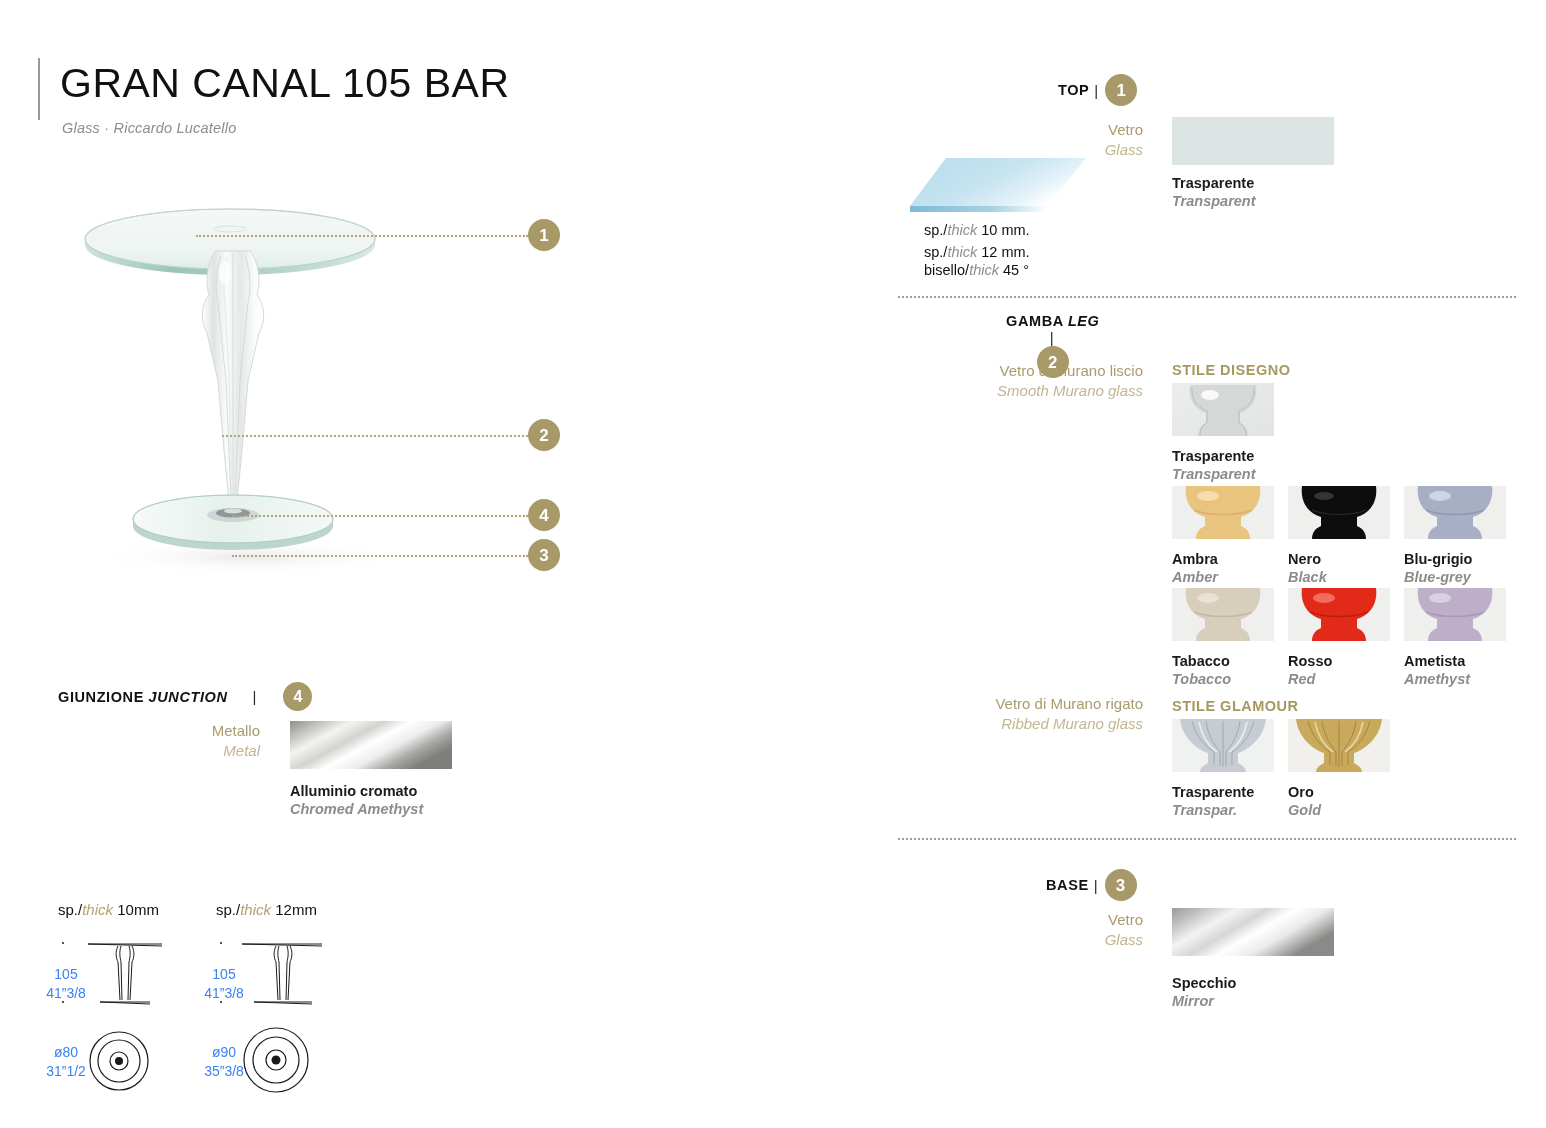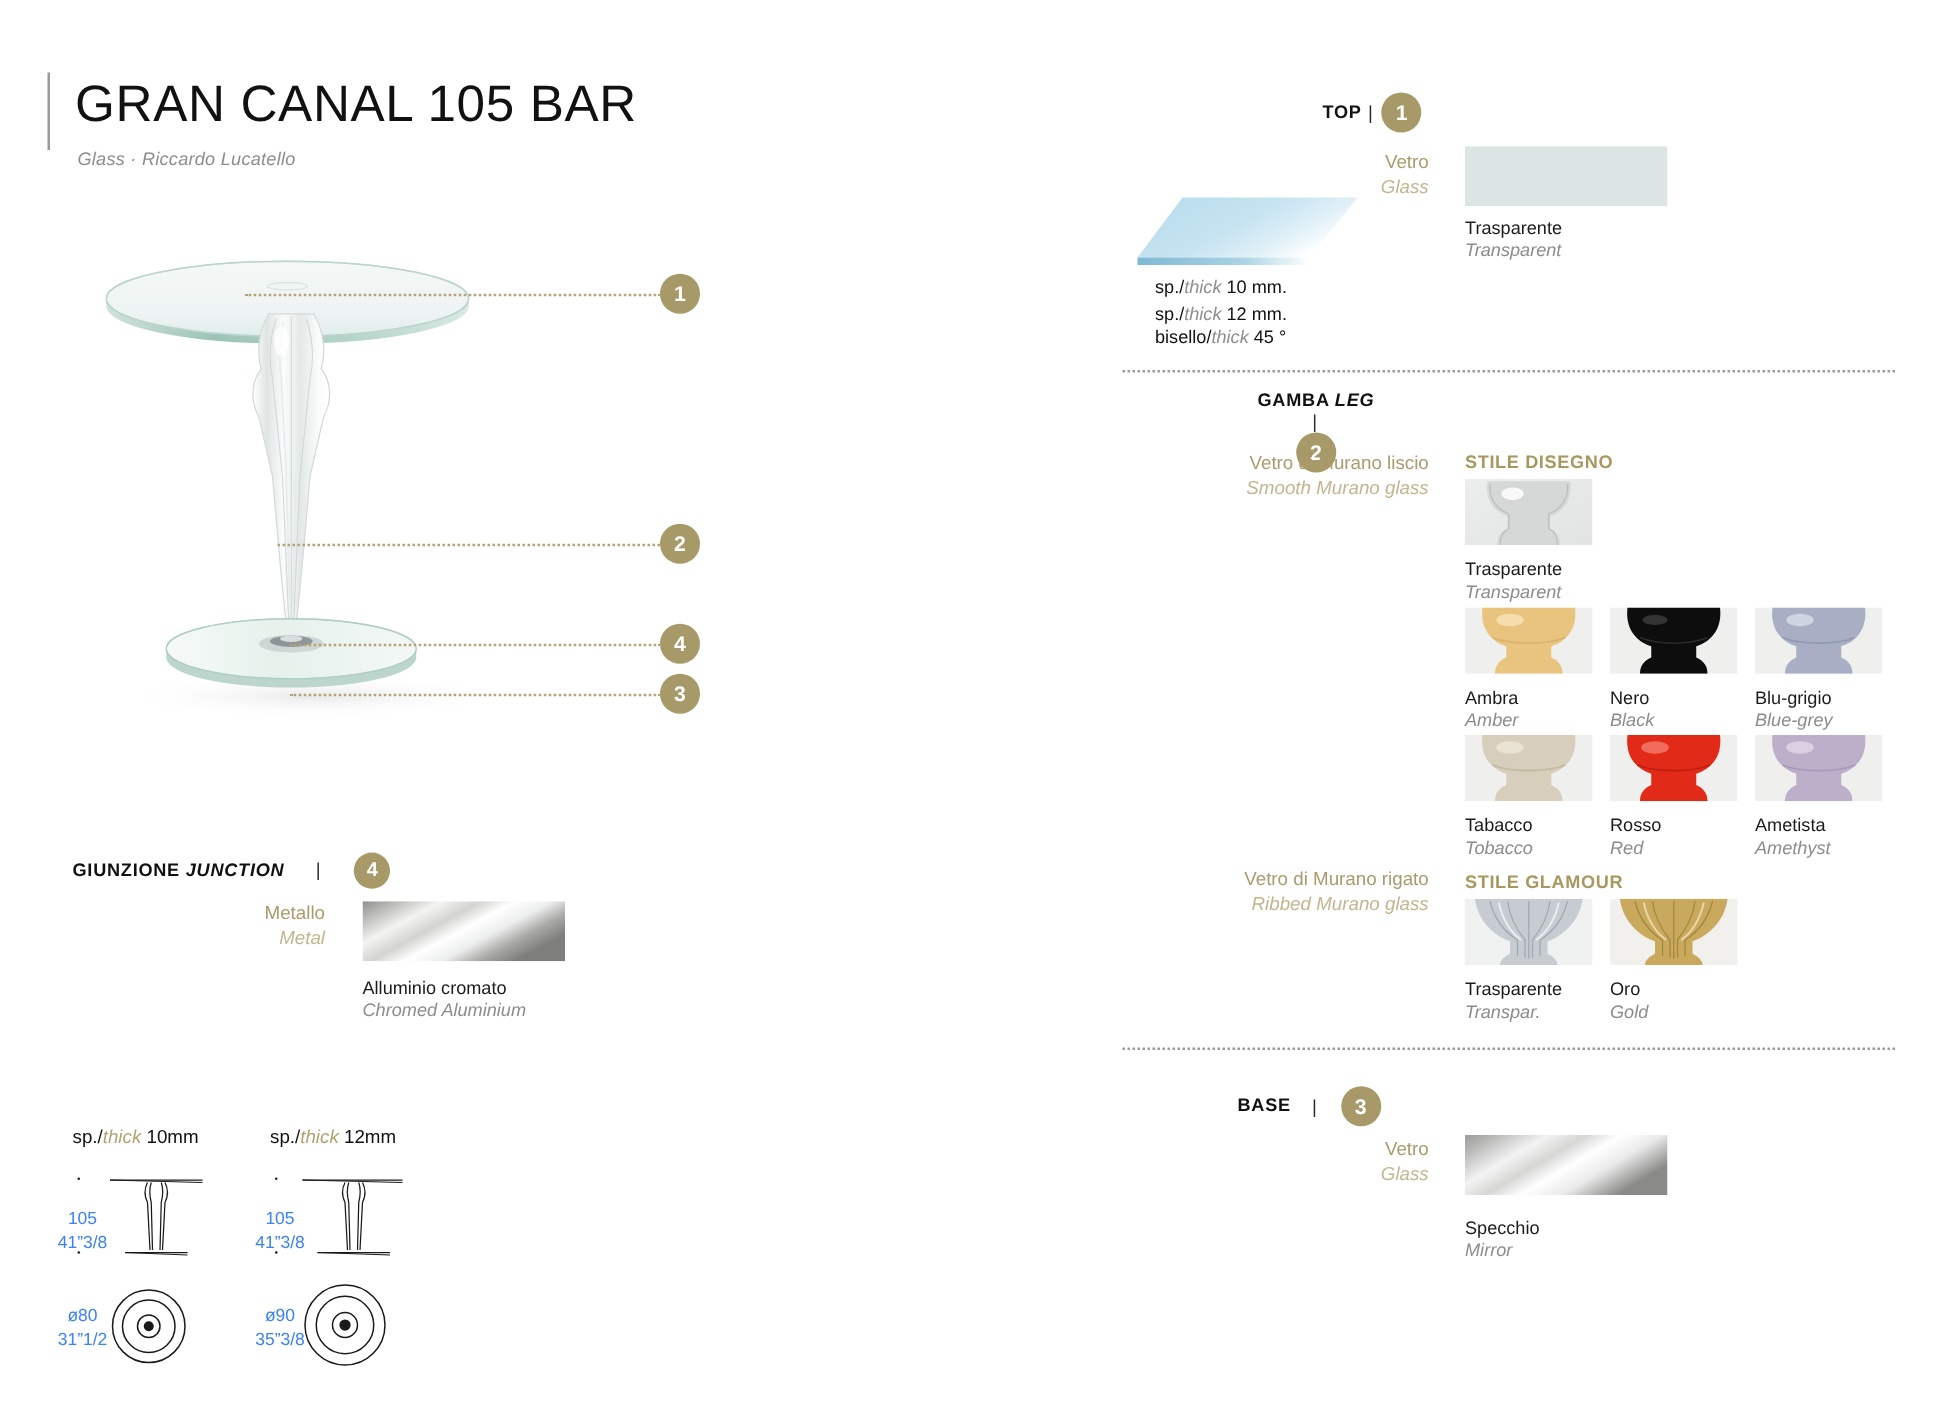--- a/index.html
+++ b/index.html
@@ -39,21 +39,21 @@
   .divider { position: absolute; height: 0; border-top: 2px dotted #9b9b9b; }
 
   
   .matlabel { position: absolute; text-align: right; line-height: 1.28; }
   .matlabel .it { font-size: 15px; color: #ab9a6d; }
   .matlabel .en { font-size: 15px; font-style: italic; color: #c3b58f; }
 
   
   .swatch { position: absolute; }
   .swatch .chip { width: 100%; height: 100%; display: block; }
-  .cap { position: absolute; line-height: 1.25; white-space: nowrap; }
+  .cap { position: absolute; line-height: 1.25; white-space: nowrap; font-weight: bold; }
   .cap .it { display: block; font-size: 14.5px; color: #1b1b1b; }
   .cap .en { display: block; font-size: 14.5px; font-style: italic; color: #8c8c8c; }
 
   
   .stile { position: absolute; font-size: 14.5px; font-weight: 700; letter-spacing: .5px; color: #a8985f; white-space: nowrap; }
 
   
   .spec { position: absolute; font-size: 14.5px; color: #111; line-height: 1.45; white-space: nowrap; }
   .spec .g { color: #8e8e8e; font-style: italic; }
 
@@ -181,21 +181,21 @@
           <stop offset="72%" stop-color="#eceded"></stop>
           <stop offset="86%" stop-color="#a9aaa6"></stop>
           <stop offset="100%" stop-color="#7e7f7b"></stop>
         </linearGradient>
       </defs>
       <rect width="162" height="48" fill="url(#chromeJ)"></rect>
     </svg>
   </div>
   <div class="cap" style="left:290px; top:782px;">
     <span class="it">Alluminio cromato</span>
-    <span class="en">Chromed Aluminium</span>
+    <span class="en">Chromed Amethyst</span>
   </div>
 
   <div class="dimhead" style="left:58px; top:901px;">
     <span class="bk">sp./</span><span class="g">thick</span><span class="bk"> 10mm</span>
   </div>
   <div class="dimtxt" style="left:36px; top:965px; width:60px;">
     <span>105</span><br>
     <span>41”3/8</span>
   </div>
   <div class="dimtxt" style="left:36px; top:1043px; width:60px;">
@@ -477,21 +477,21 @@
       </g>
     </svg>
   </div>
   <div class="cap" style="left:1288px; top:783px;">
     <span class="it">Oro</span>
     <span class="en">Gold</span>
   </div>
 
   <div class="divider" style="left:898px; top:838px; width:618px;"></div>
 
-  <div class="sec-head" style="left:990px; top:869px;gap:12px;">
+  <div class="sec-head" style="left:1046px; top:869px;">
     <span class="lbl">BASE</span>
     <span class="pipe">|</span>
     <span class="badge" style="position:relative;">3</span>
   </div>
 
   <div class="matlabel" style="left:1000px; top:910px; width:143px;">
     <span class="it">Vetro</span><br>
     <span class="en">Glass</span>
   </div>
 

